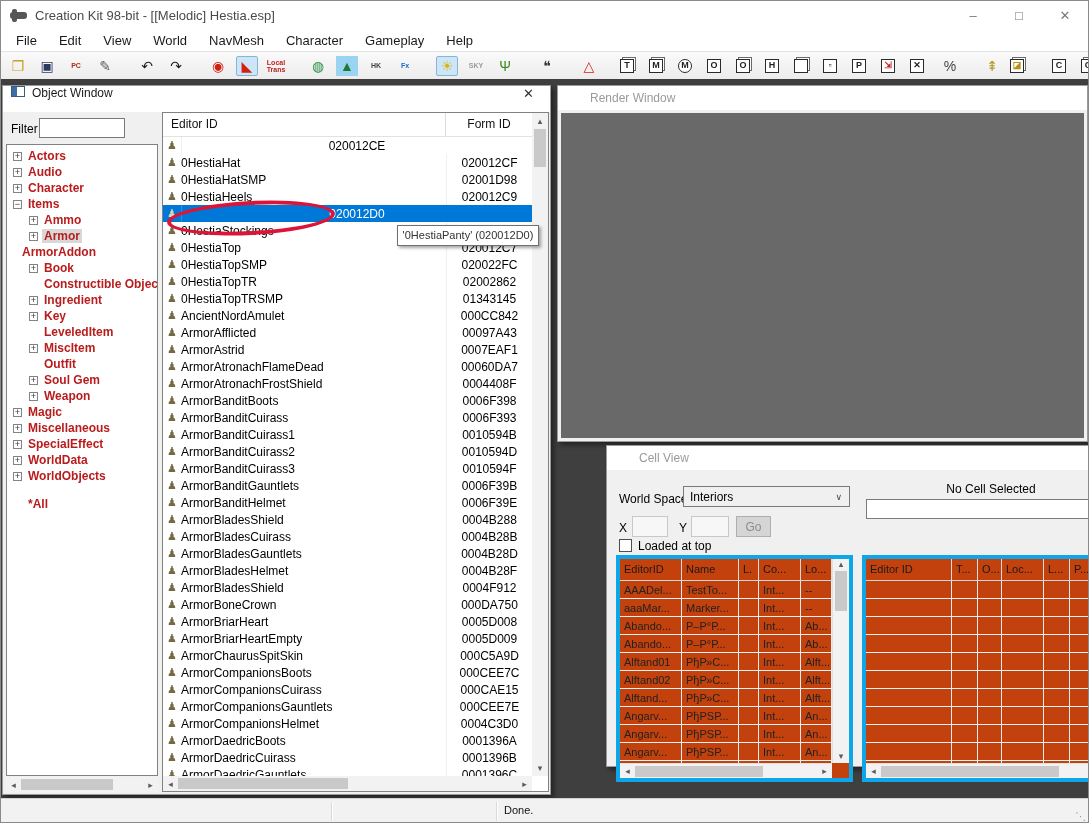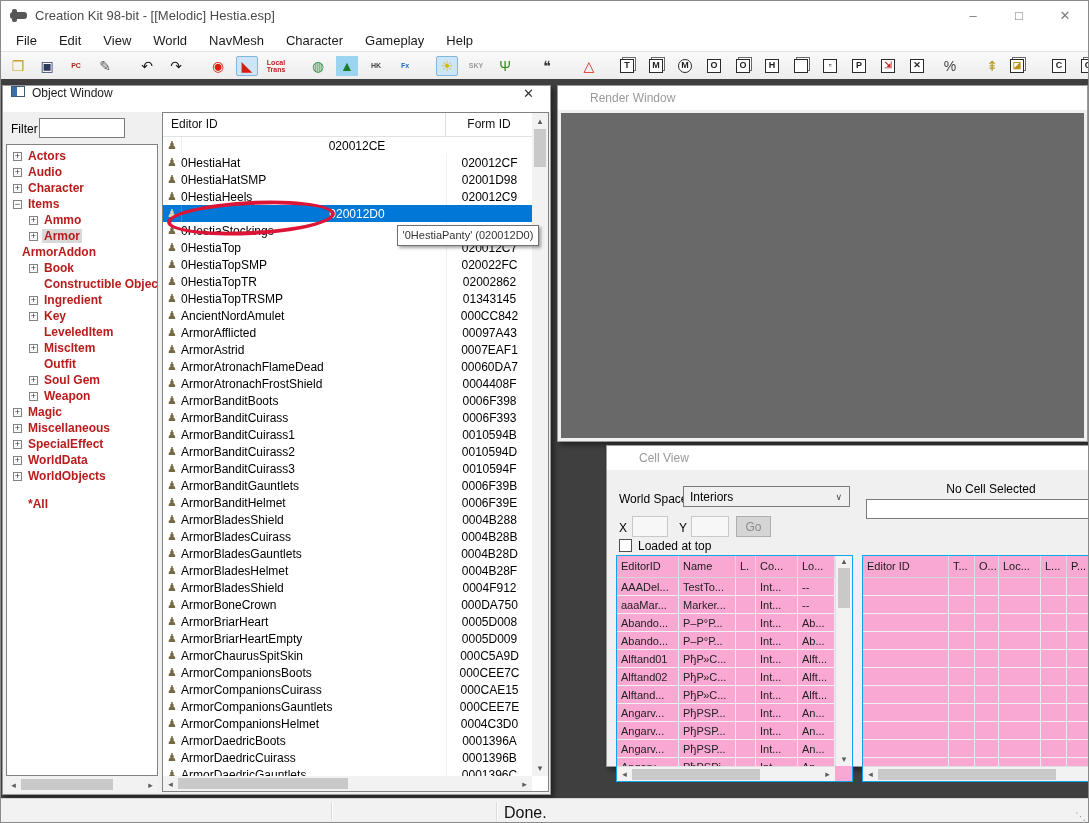--- a/index.html
+++ b/index.html
@@ -114,21 +114,21 @@
   .cv-select .chev { margin-left:auto; margin-right:7px; font-size:9px; color:#444; }
   .cv-nocell { position:absolute; left:258px; top:36px; width:252px; text-align:center; font-size:12px; color:#000; }
   .cv-cell-input { position:absolute; left:259px; top:53px; width:249px; height:20px; background:#fff;
              border:1px solid #7a7a7a; font-size:12px; padding:0 3px; }
   .cv-small-input { position:absolute; top:70px; height:21px; background:#f7f7f7; border:1px solid #c8c8c8;
              font-size:12px; padding:0 3px; }
   .cv-go { position:absolute; left:129px; top:70px; width:35px; height:21px; background:#d5d5d5;
              border:1px solid #aeaeae; color:#8c8c8c; font-size:12px; font-family:"Liberation Sans",sans-serif; }
   .cv-checkbox { position:absolute; left:12px; top:93px; width:13px; height:13px; background:#fff; border:1px solid #4f4f4f; }
 
-  .cv-table { position:absolute; top:109px; height:227px; background:#f9a8d4; border:1px solid #0ea5e9; }
+  .cv-table { position:absolute; top:109px; height:227px; background:#c2410c; border:4px solid #0ea5e9; }
   .ct-left  { left:9px;   width:237px; }
   .ct-right { left:255px; width:260px; }
   .ct-head { display:flex; height:22px; border-bottom:1px solid #d6d6d6; }
   .ct-head span { font-size:11px; color:#1a1a1a; padding:4px 0 0 4px; border-right:1px solid #dcdcdc;
              white-space:nowrap; overflow:hidden; flex:none; }
   .ct-rows { position:absolute; left:0; right:0; top:22px; bottom:15px; overflow:hidden; }
   .ct-row { display:flex; height:18px; }
   .ct-row span { font-size:11px; color:#222; padding:3px 0 0 4px; border-right:1px solid #ececec;
              border-bottom:1px solid #f1f1f1; white-space:nowrap; overflow:hidden; flex:none; }
   .ct-left .ct-rows { right:17px; }
@@ -143,21 +143,21 @@
              display:flex; align-items:center; border-top:1px solid #e0e0e0; }
   .ct-left  .ct-hscroll .hthumb { width:128px; }
   .ct-right .ct-hscroll .hthumb { width:178px; }
   .ct-hscroll .scroll-arrow.right { margin-left:auto; }
   .list-hscroll .scroll-arrow.right,.ow-tree-hscroll .scroll-arrow.right { margin-left:auto; }
 
   
   .statusbar { position:absolute; left:0; top:797px; width:100%; height:26px; background:#f2f2f2;
              border-top:1px solid #d3d3d3; }
   .sb-sep { position:absolute; top:3px; bottom:3px; width:1px; background:#dadada; box-shadow:1px 0 0 #fff; }
-  .sb-done { position:absolute; left:503px; top:5px; font-size:16px; color:#111; }
+  .sb-done { position:absolute; left:503px; top:5px; font-size:11px; color:#111; }
   .sb-grip { position:absolute; right:2px; bottom:1px; font-size:11px; color:#9a9a9a; }
 </style>
 </head>
 <body>
 
 <div id="app">
 
   <div class="titlebar">
     <span class="app-icon"></span>
     <span class="app-title">Creation Kit 98-bit - [[Melodic] Hestia.esp]</span>

